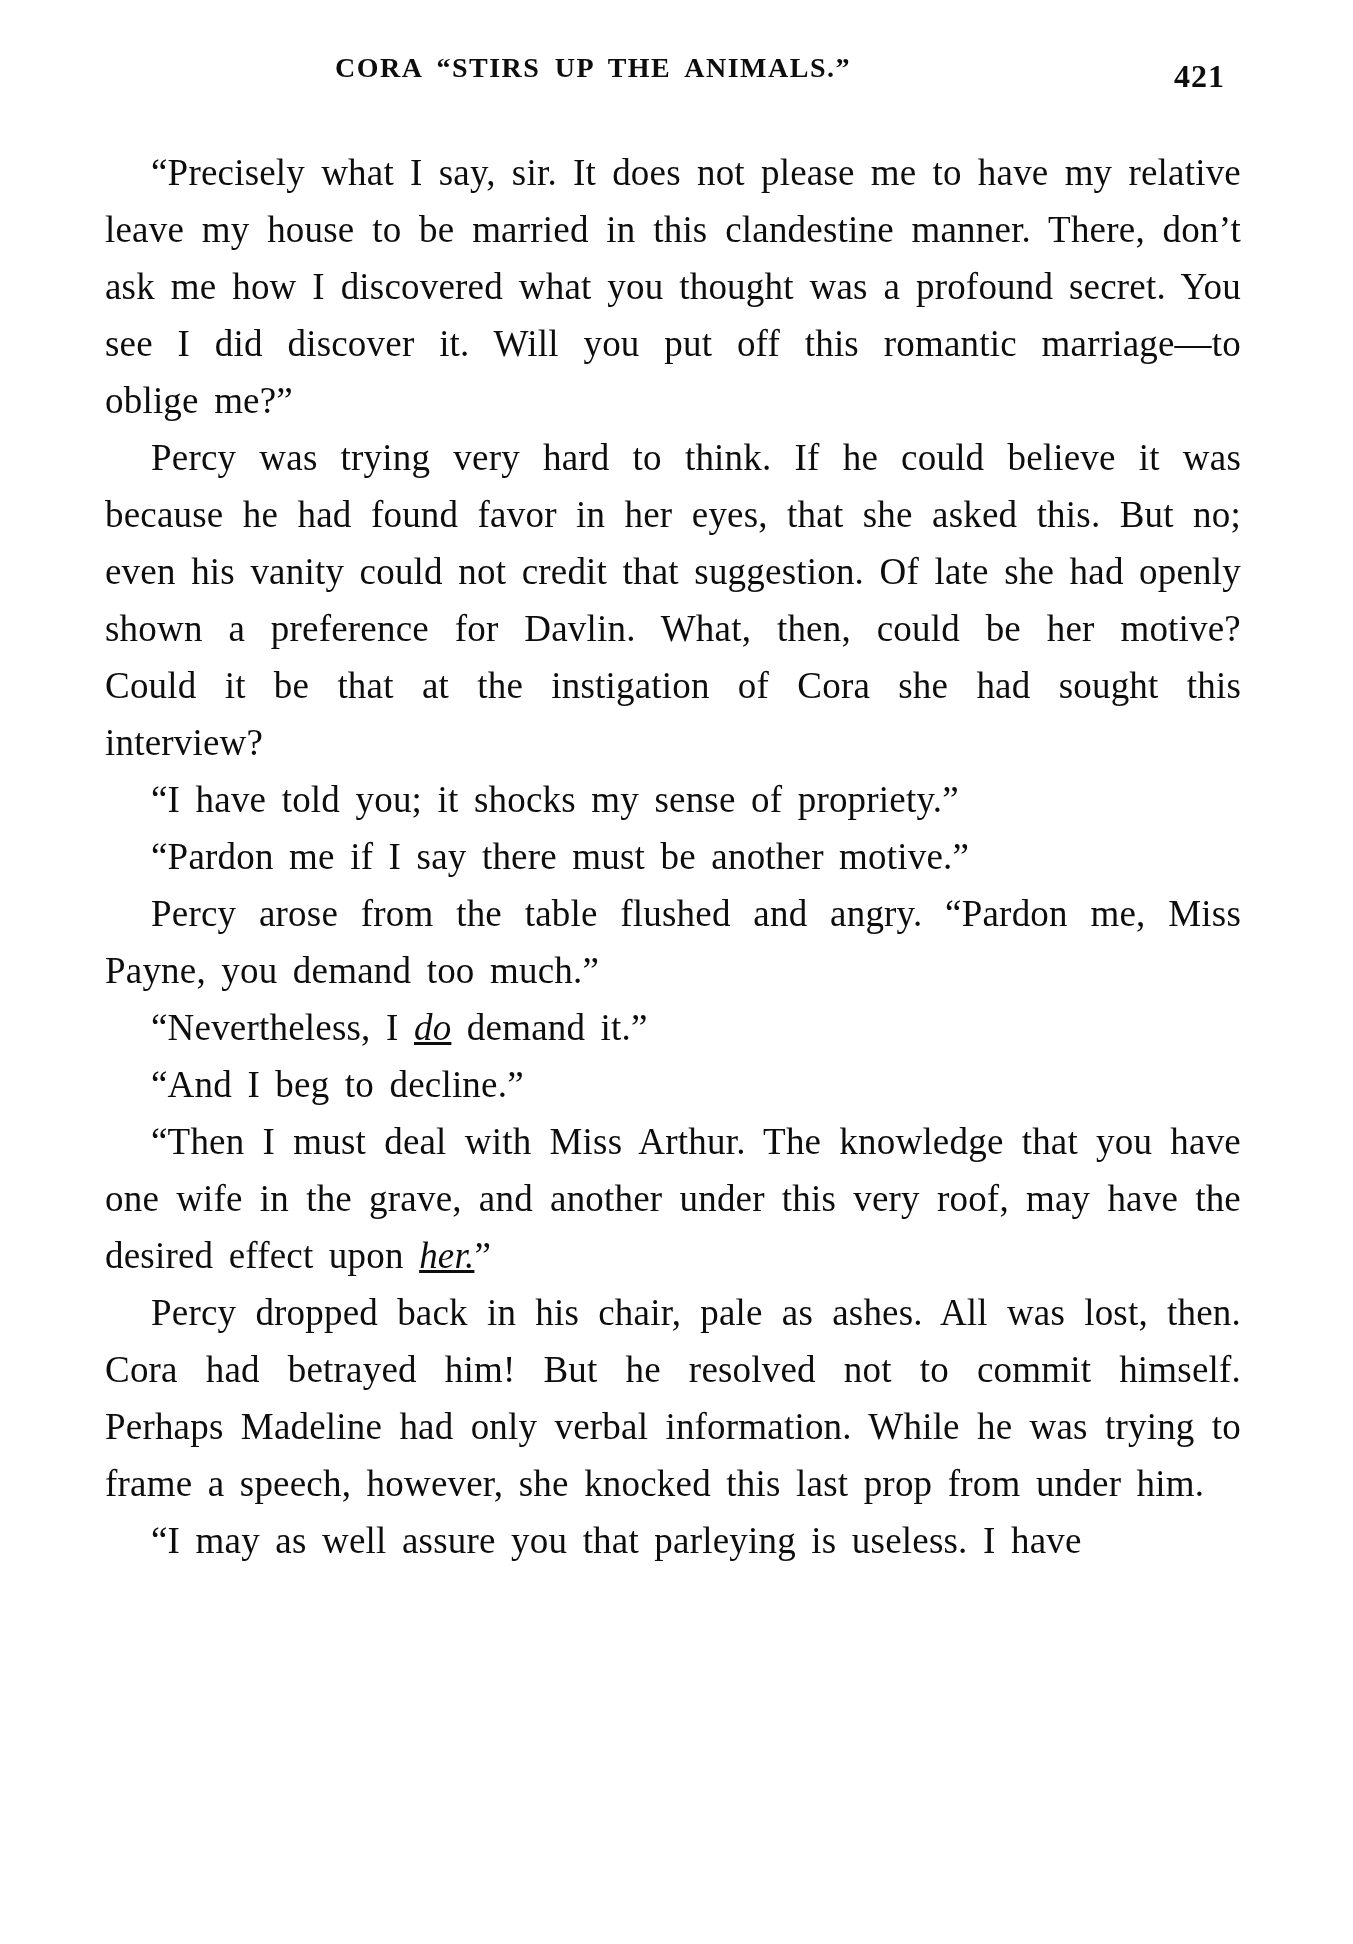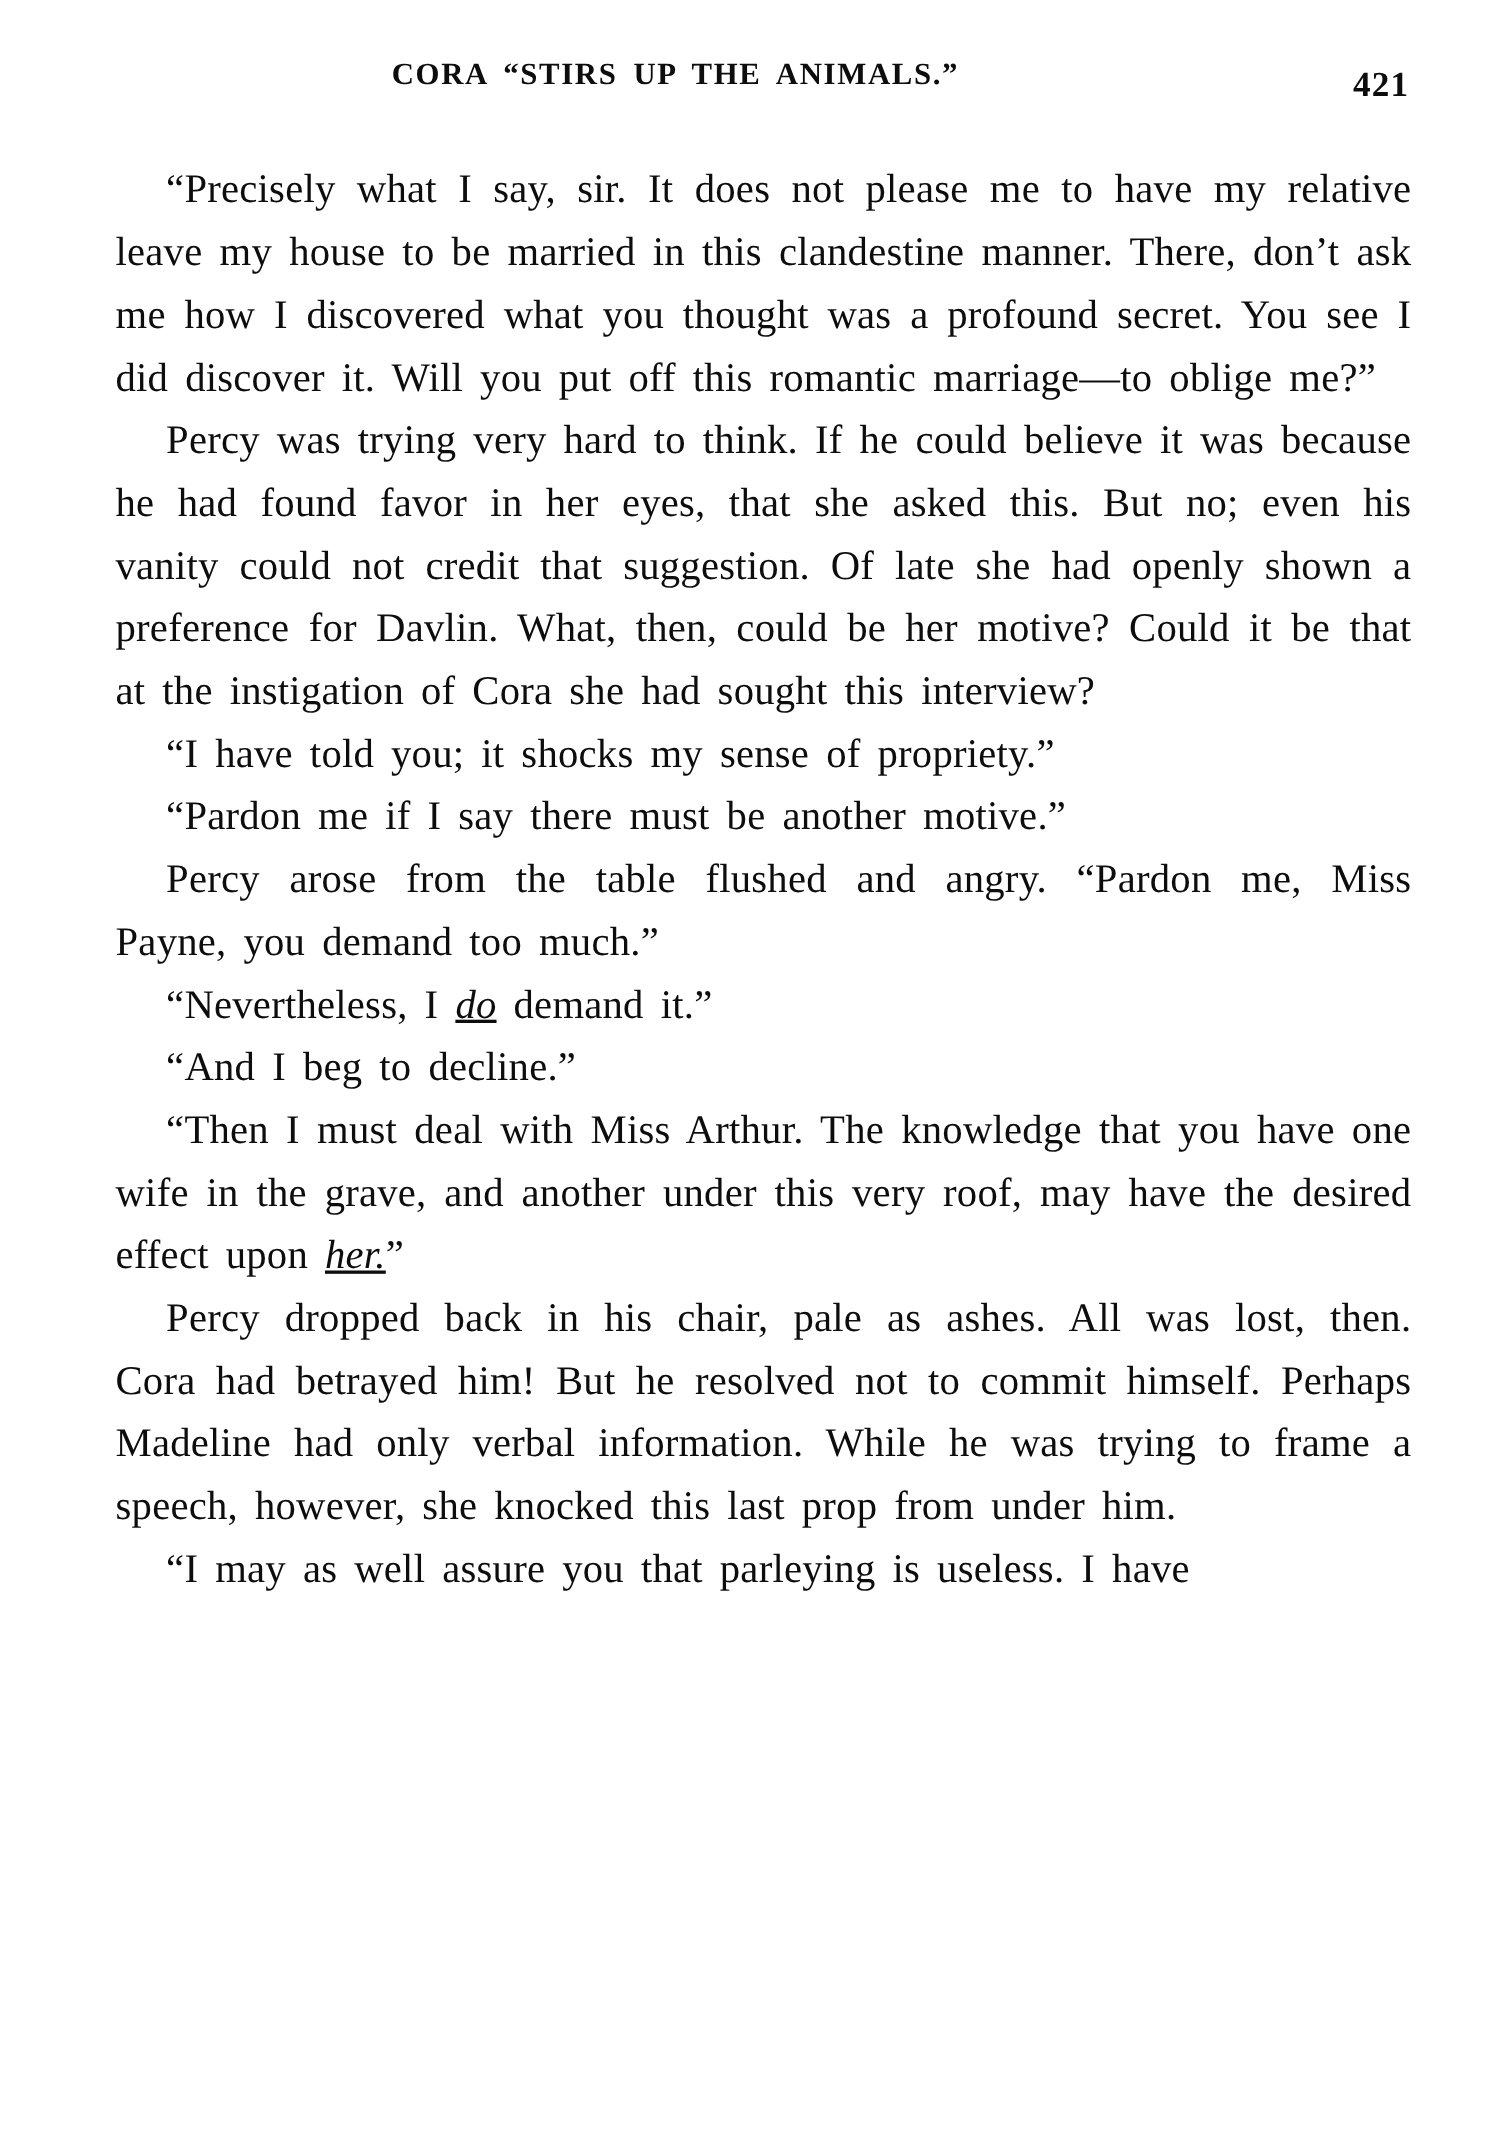--- a/index.html
+++ b/index.html
@@ -12,41 +12,41 @@
     background: #ffffff;
     color: #0d0d0d;
     font-family: "Liberation Serif", "DejaVu Serif", serif;
     overflow: hidden;
     position: relative;
   }
   .page {
     box-sizing: border-box;
     width: 1353px;
     height: 1944px;
-    padding: 40px 70px 0 105px;
+    padding: 40px 112px 0 105px;
   }
   .header {
     position: relative;
     height: 60px;
     margin-top: 2px;
   }
   .running-title {
     display: block;
     text-align: center;
     font-size: 28px;
     font-weight: 700;
     letter-spacing: 1.5px;
     word-spacing: 6px;
     padding-right: 160px; 
     white-space: nowrap;
     margin-top: 12px;
   }
   .page-number {
     position: absolute;
-    right: 2px;
+    right: 16px;
     top: 6px;
     font-size: 32px;
     font-weight: 700;
     letter-spacing: 1px;
   }
   .text-block {
     margin-top: 32px;
     font-size: 37px;
     line-height: 57px;
     text-align: justify;

